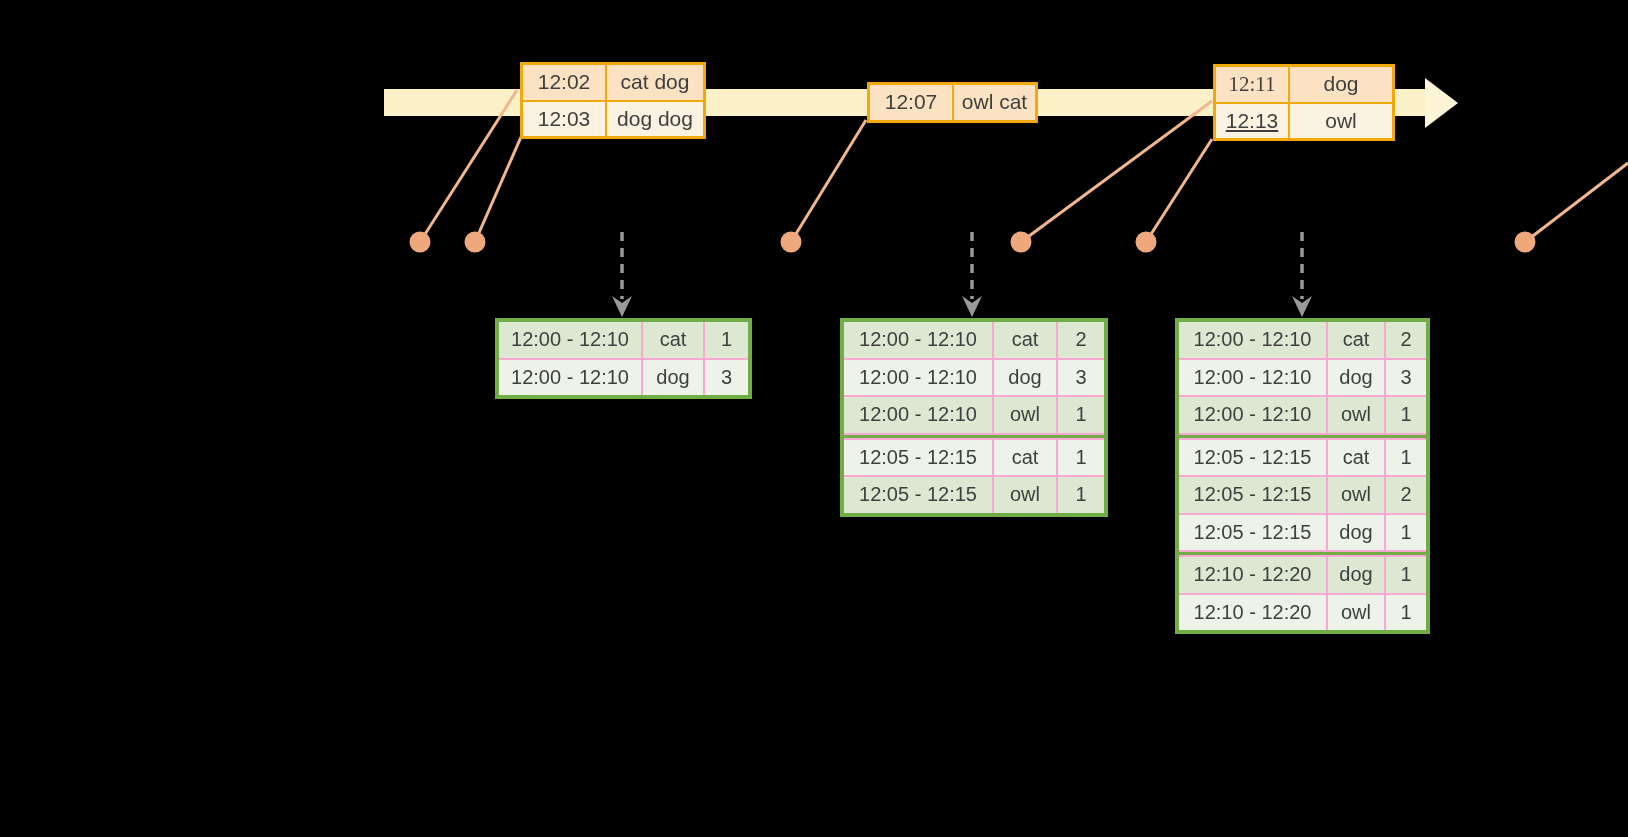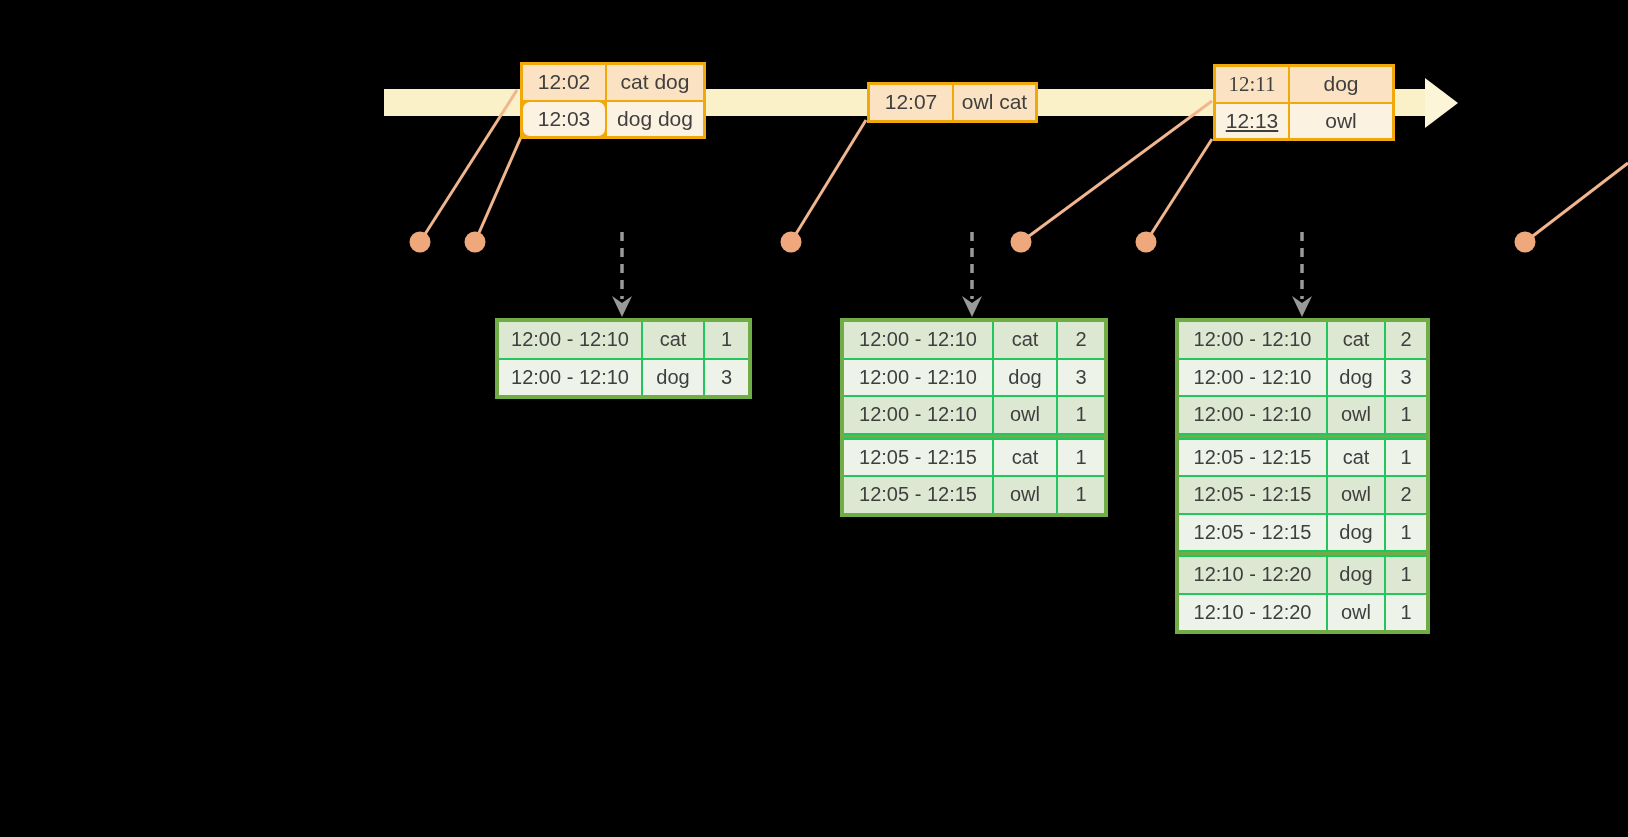--- a/index.html
+++ b/index.html
@@ -12,21 +12,21 @@
   .itable{
     position:absolute;border:3px solid #F1A80A;background:#F1A80A;
     display:flex;flex-direction:column;gap:2px;font-size:21px;
   }
   .itable .row{display:flex;gap:2px;height:34.5px;}
   .cell{display:flex;align-items:center;justify-content:center;}
   .it-dark{background:#FAE2C2;}
   .it-light{background:#FCF2E2;}
   
   .gtable{
-    position:absolute;border:4px solid #70AD47;background:#22c55e;
+    position:absolute;border:4px solid #70AD47;background:#f9a8d4;
     display:flex;flex-direction:column;gap:2px;font-size:20px;
   }
   .gtable .row{display:flex;gap:2px;height:35.5px;}
   .g-dark{background:#DCE8D2;}
   .g-light{background:#EEF3EA;}
   .gsep{height:3px;background:#70AD47;}
 </style>
 </head>
 <body>
 
@@ -52,21 +52,21 @@
       <path d="M 962 296 L 972 303 L 982 296 L 972 317 Z" fill="#999999"></path>
       <line x1="1302" y1="232" x2="1302" y2="299" stroke="#999999" stroke-width="3.5" stroke-dasharray="9 7"></line>
       <path d="M 1292 296 L 1302 303 L 1312 296 L 1302 317 Z" fill="#999999"></path>
     </svg>
 <div class="itable" style="left: 520px; top: 62px;">
       <div class="row">
         <div class="cell it-dark" style="flex: 0 0 82px;">12:02</div>
         <div class="cell it-dark" style="flex: 0 0 96px;">cat dog</div>
       </div>
       <div class="row">
-        <div class="cell it-light" style="flex: 0 0 82px; border-radius: 7px;">12:03</div>
+        <div class="cell it-light" style="flex: 0 0 82px;">12:03</div>
         <div class="cell it-light" style="flex: 0 0 96px;">dog dog</div>
       </div>
     </div>
     <div class="itable" style="left: 867px; top: 82px;">
       <div class="row">
         <div class="cell it-dark" style="flex: 0 0 82px;">12:07</div>
         <div class="cell it-dark" style="flex: 0 0 81px;">owl cat</div>
       </div>
     </div>
     <div class="itable" style="left: 1213px; top: 64px;">

